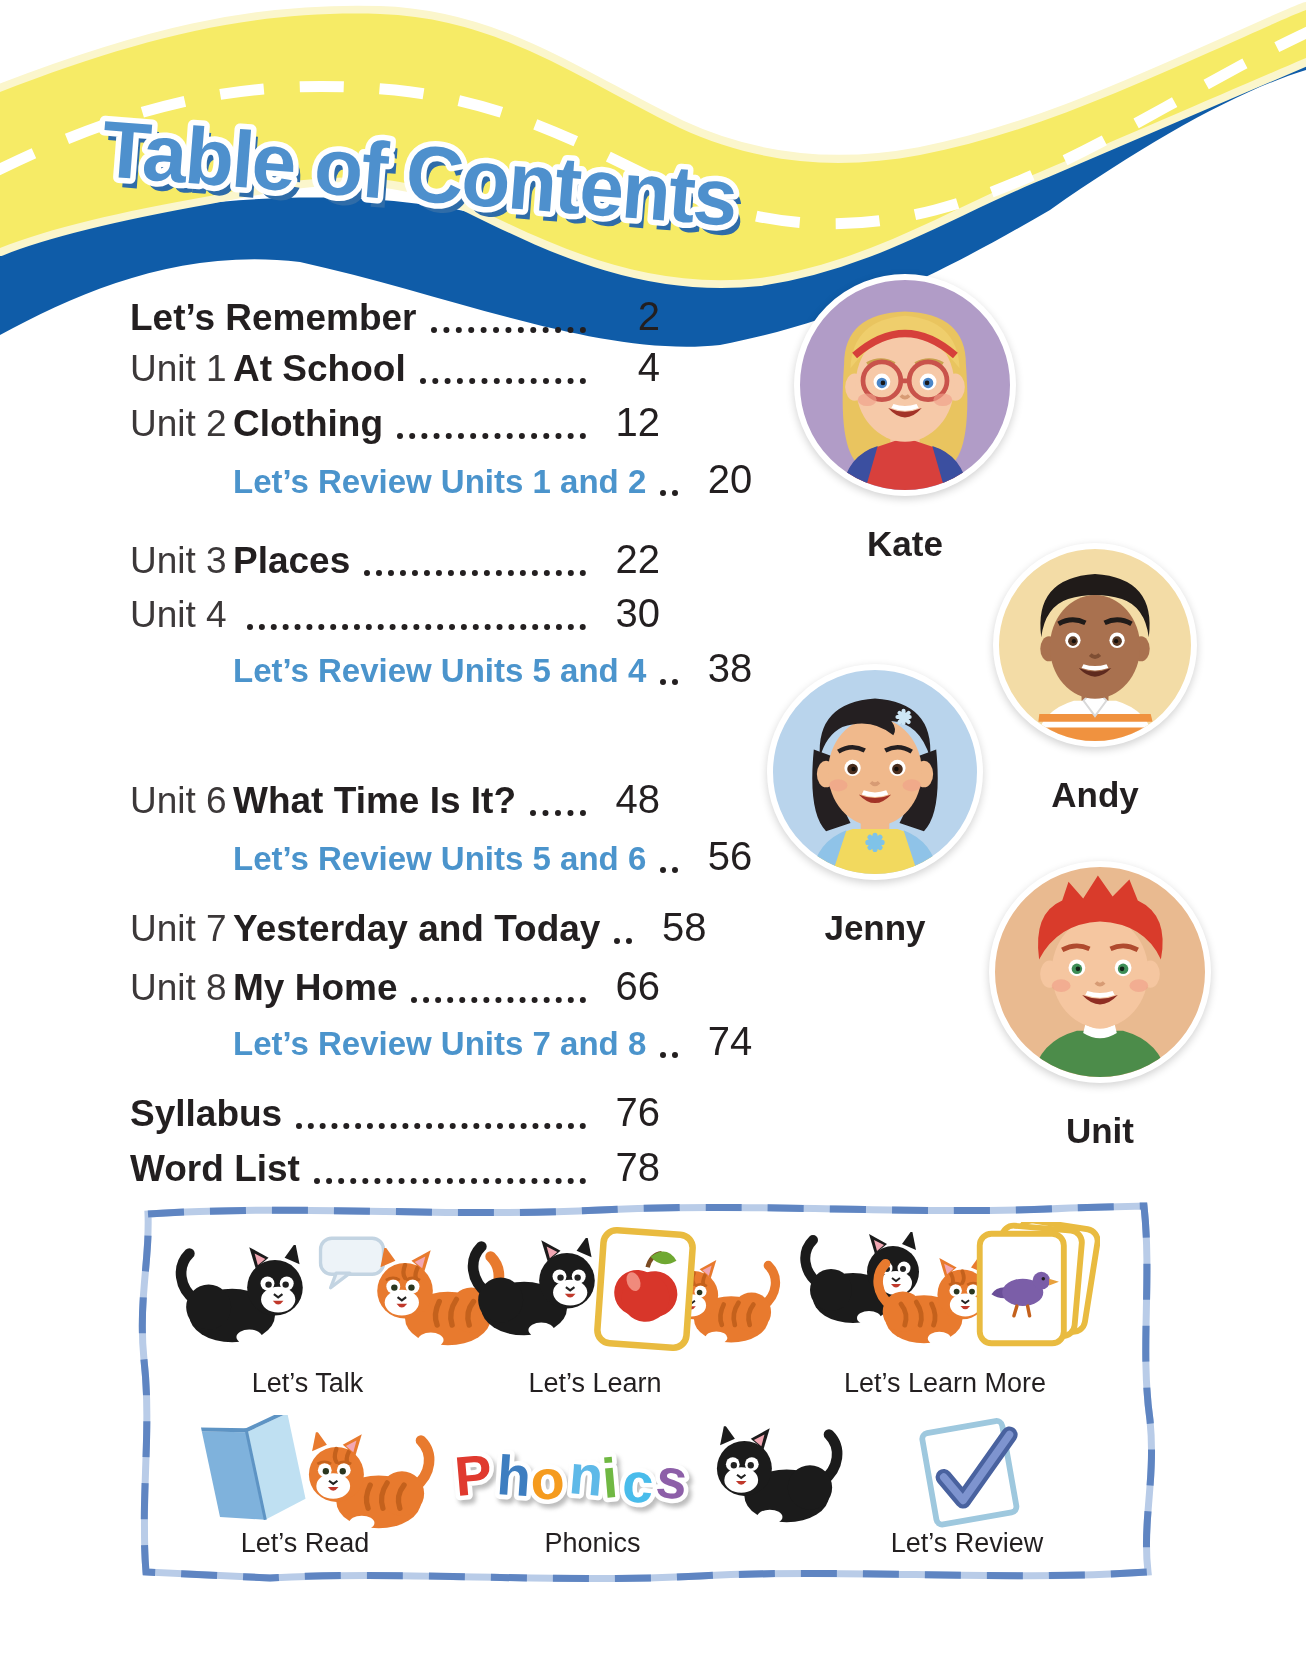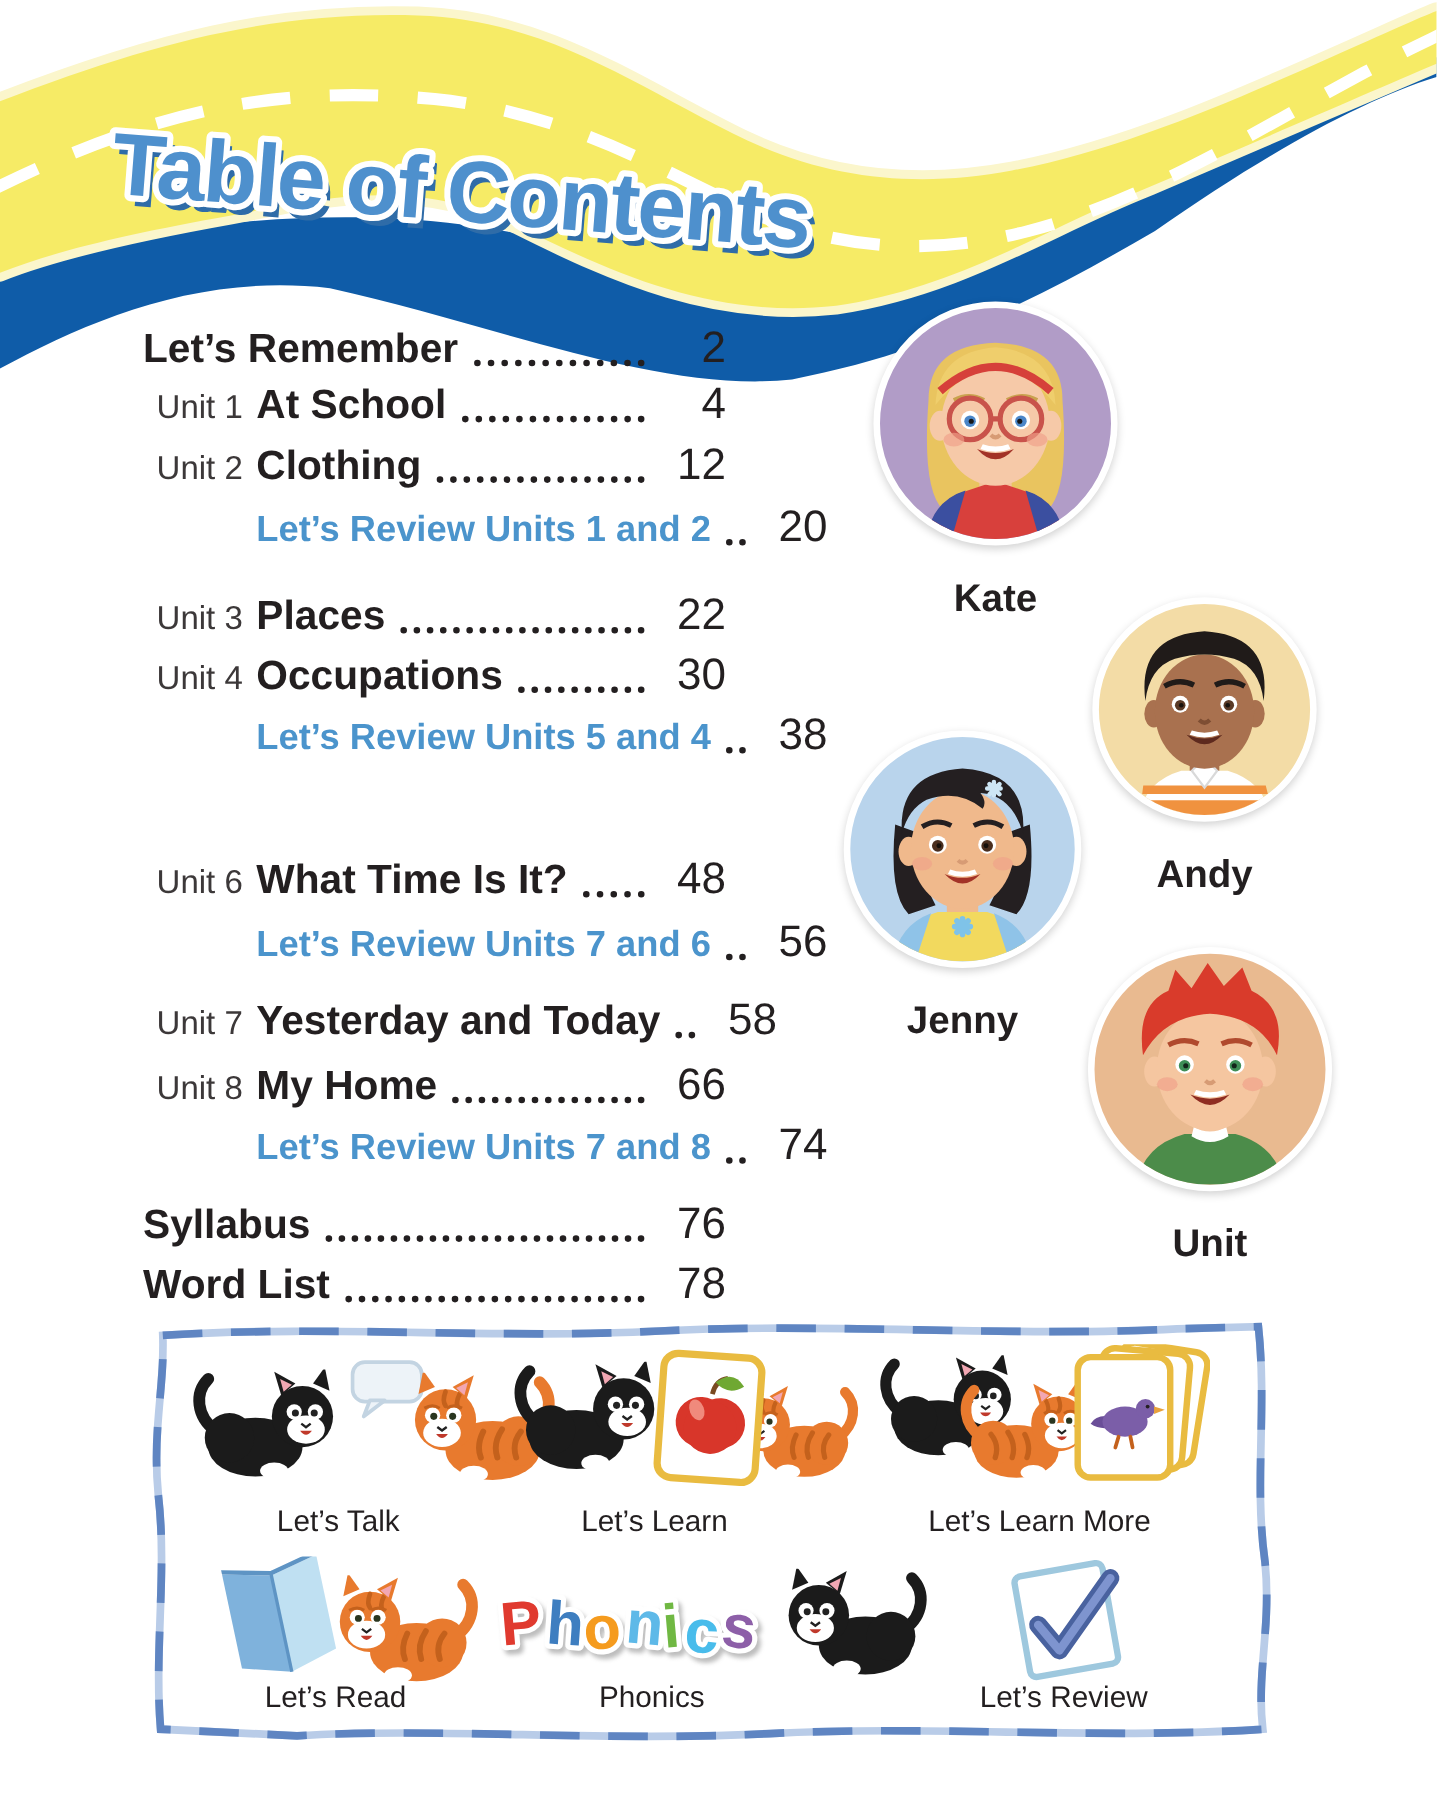--- a/index.html
+++ b/index.html
@@ -8,21 +8,21 @@
          font-family:"Liberation Sans", sans-serif; color:#231F20; }
 
   .abs { position:absolute; }
 
   
   #banner { left:0; top:0; width:1306px; height:370px; }
 
   
   .toc { position:absolute; left:130px; top:0; width:530px; height:1654px; }
   .row { position:absolute; left:0; right:0; height:48px; display:flex; align-items:baseline; }
-  .row .unit  { width:103px; flex:0 0 103px; font-size:30px; font-weight:400; color:#3C3839;text-align:center; }
+  .row .unit  { width:103px; flex:0 0 103px; font-size:37px; font-weight:400; color:#3C3839; }
   .row .title { font-weight:bold; font-size:37px; color:#231F20; white-space:nowrap; }
   .row.t-review { padding-left:103px; }
   .row.t-review .title { font-size:33px; color:#4B94CC; }
   .row .dots { flex:1 1 auto; min-width:18px; align-self:flex-end;
                border-bottom:6px dotted #231F20; margin:0 12px 9px 14px; }
   .row .pg { flex:0 0 62px; text-align:right; font-size:40px; font-weight:400; color:#231F20; }
 
   
   .char { position:absolute; text-align:center; }
   .char .circle { border-radius:50%; overflow:hidden; border:6px solid #fff;
@@ -92,41 +92,40 @@
 
   <div class="row t-unit" style="top:537px">
     <span class="unit">Unit 3</span>
     <span class="title">Places</span>
     <span class="dots"></span>
     <span class="pg">22</span>
   </div>
 
   <div class="row t-unit" style="top:591px">
     <span class="unit">Unit 4</span>
-    <span class="title">Occupations</span>
     <span class="dots"></span>
     <span class="pg">30</span>
   </div>
 
   <div class="row t-review" style="top:646px">
     <span class="title">Let’s Review Units 5 and 4</span>
     <span class="dots"></span>
     <span class="pg">38</span>
   </div>
 
 
   <div class="row t-unit" style="top:777px">
     <span class="unit">Unit 6</span>
     <span class="title">What Time Is It?</span>
     <span class="dots"></span>
     <span class="pg">48</span>
   </div>
 
   <div class="row t-review" style="top:834px">
-    <span class="title">Let’s Review Units 7 and 6</span>
+    <span class="title">Let’s Review Units 5 and 6</span>
     <span class="dots"></span>
     <span class="pg">56</span>
   </div>
 
   <div class="row t-unit" style="top:905px">
     <span class="unit">Unit 7</span>
     <span class="title">Yesterday and Today</span>
     <span class="dots"></span>
     <span class="pg">58</span>
   </div>

